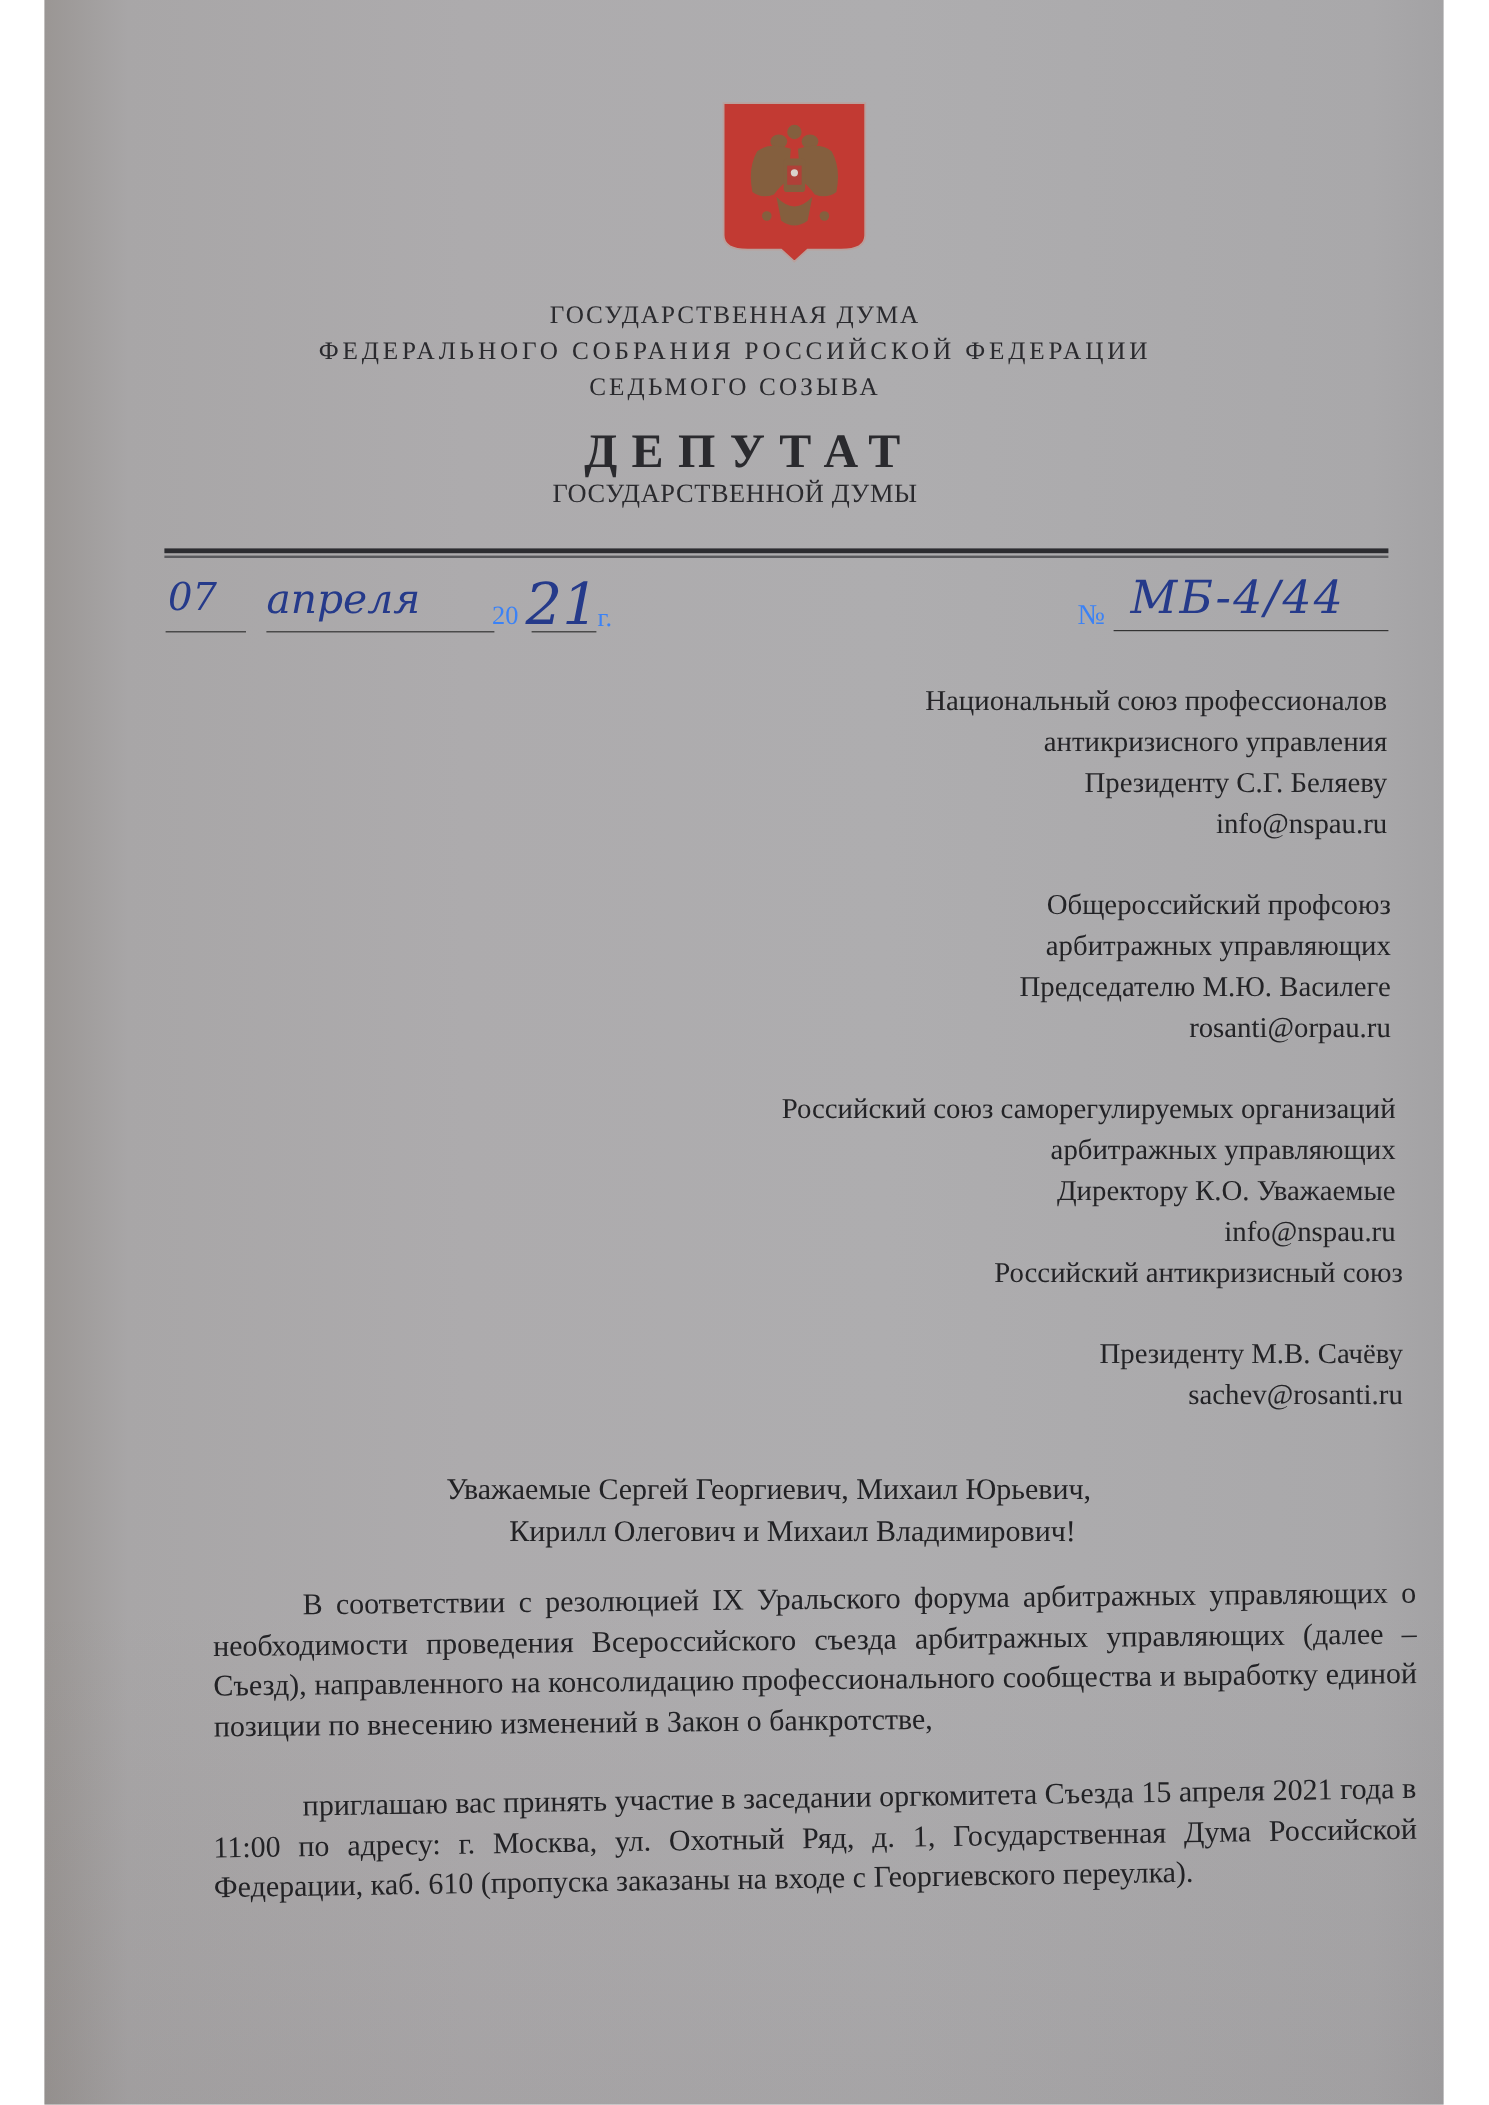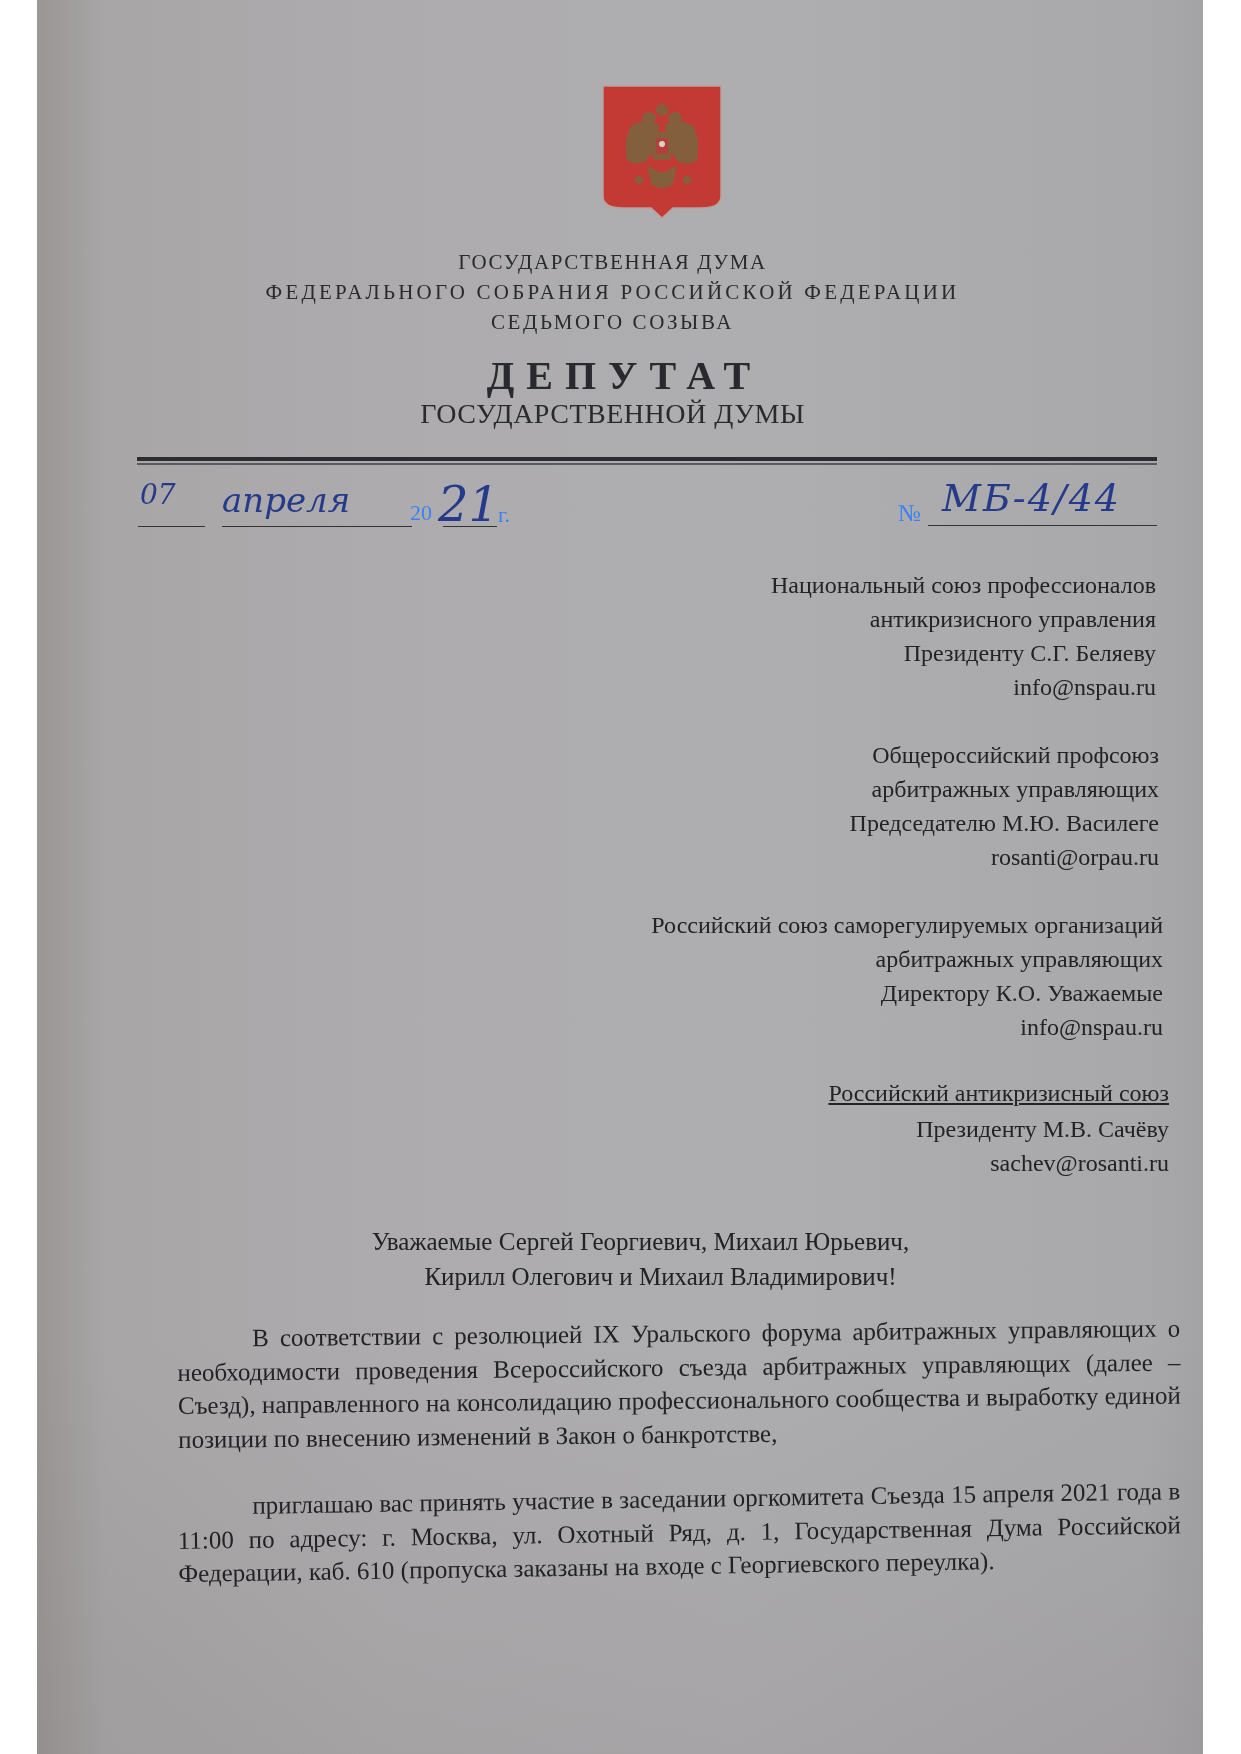--- a/index.html
+++ b/index.html
@@ -52,21 +52,21 @@
   .hdr-small {
     font-size: 21px;
     letter-spacing: 1.6px;
   }
   .hdr-title {
     font-size: 40px;
     font-weight: bold;
     letter-spacing: 12px;
   }
   .hdr-sub {
-    font-size: 28px;
+    font-size: 22px;
     letter-spacing: 0.5px;
   }
 
   .rule {
     position: absolute;
     left: 137px;
     width: 1020px;
   }
   .rule.thick { top: 457px; height: 4px; background: #2c2c30; }
   .rule.thin  { top: 463px; height: 2px; background: #5a5a5e; }
@@ -148,21 +148,21 @@
 
 <div class="hdr-line hdr-small" style="top:250px;">ГОСУДАРСТВЕННАЯ ДУМА</div>
 <div class="hdr-line hdr-small" style="top:280px; letter-spacing:3.2px;">ФЕДЕРАЛЬНОГО СОБРАНИЯ РОССИЙСКОЙ ФЕДЕРАЦИИ</div>
 <div class="hdr-line hdr-small" style="top:310px; letter-spacing:2.6px;">СЕДЬМОГО СОЗЫВА</div>
 <div class="hdr-line hdr-title" style="top:352px; padding-left:12px;">ДЕПУТАТ</div>
 <div class="hdr-line hdr-sub" style="top:398px;">ГОСУДАРСТВЕННОЙ ДУМЫ</div>
 
 <div class="rule thick"></div>
 <div class="rule thin"></div>
 
-<div class="hand" style="left:140px; top:478px; font-size:28px;">07</div>
+<div class="hand" style="left:140px; top:478px; font-size:32px;">07</div>
 <div class="underline" style="left:138px; top:526px; width:67px;"></div>
 <div class="hand" style="left:222px; top:480px; font-size:34px;">апреля</div>
 <div class="underline" style="left:222px; top:526px; width:190px;"></div>
 <div class="print-small" style="left:410px; top:500px;">20</div>
 <div class="hand" style="left:438px; top:476px; font-size:48px;">21</div>
 <div class="underline" style="left:443px; top:526px; width:54px;"></div>
 <div class="print-small" style="left:498px; top:502px;">г.</div>
 
 <div class="print-small" style="left:898px; top:500px; font-size:24px;">№</div>
 <div class="hand" style="left:942px; top:476px; font-size:38px; letter-spacing:2px;">МБ-4/44</div>
@@ -183,21 +183,21 @@
 </div>
 
 <div>
   <div class="rline" style="right:78px; top:908px;">Российский союз саморегулируемых организаций</div>
   <div class="rline" style="right:78px; top:942px;">арбитражных управляющих</div>
   <div class="rline" style="right:78px; top:976px;">Директору К.О. Уважаемые</div>
   <div class="rline" style="right:78px; top:1010px;">info@nspau.ru</div>
 </div>
 
 <div>
-  <div class="rline" style="right:72px; top:1076px;text-decoration:underline;">Российский антикризисный союз</div>
+  <div class="rline" style="right:72px; top:1044px;">Российский антикризисный союз</div>
   <div class="rline" style="right:72px; top:1112px;">Президенту М.В. Сачёву</div>
   <div class="rline" style="right:72px; top:1146px;">sachev@rosanti.ru</div>
 </div>
 
 <div class="salutation" style="top:1225px; padding-left:20px;">Уважаемые Сергей Георгиевич, Михаил Юрьевич,</div>
 <div class="salutation" style="top:1260px; padding-left:40px;">Кирилл Олегович и Михаил Владимирович!</div>
 
 <div class="para" style="top:1322px; transform: rotate(-0.6deg);"><span class="indent"></span><span>В соответствии с резолюцией IX Уральского форума арбитражных управляющих о необходимости проведения Всероссийского съезда арбитражных управляющих (далее – Съезд), направленного на консолидацию профессионального сообщества и выработку единой позиции по внесению изменений в Закон о банкротстве,</span></div>
 
 <div class="para" style="top:1490px; transform: rotate(-0.9deg);"><span class="indent"></span><span>приглашаю вас принять участие в заседании оргкомитета Съезда 15 апреля 2021 года в 11:00 по адресу: г. Москва, ул. Охотный Ряд, д. 1, Государственная Дума Российской Федерации, каб. 610 (пропуска заказаны на входе с Георгиевского переулка).</span></div>

